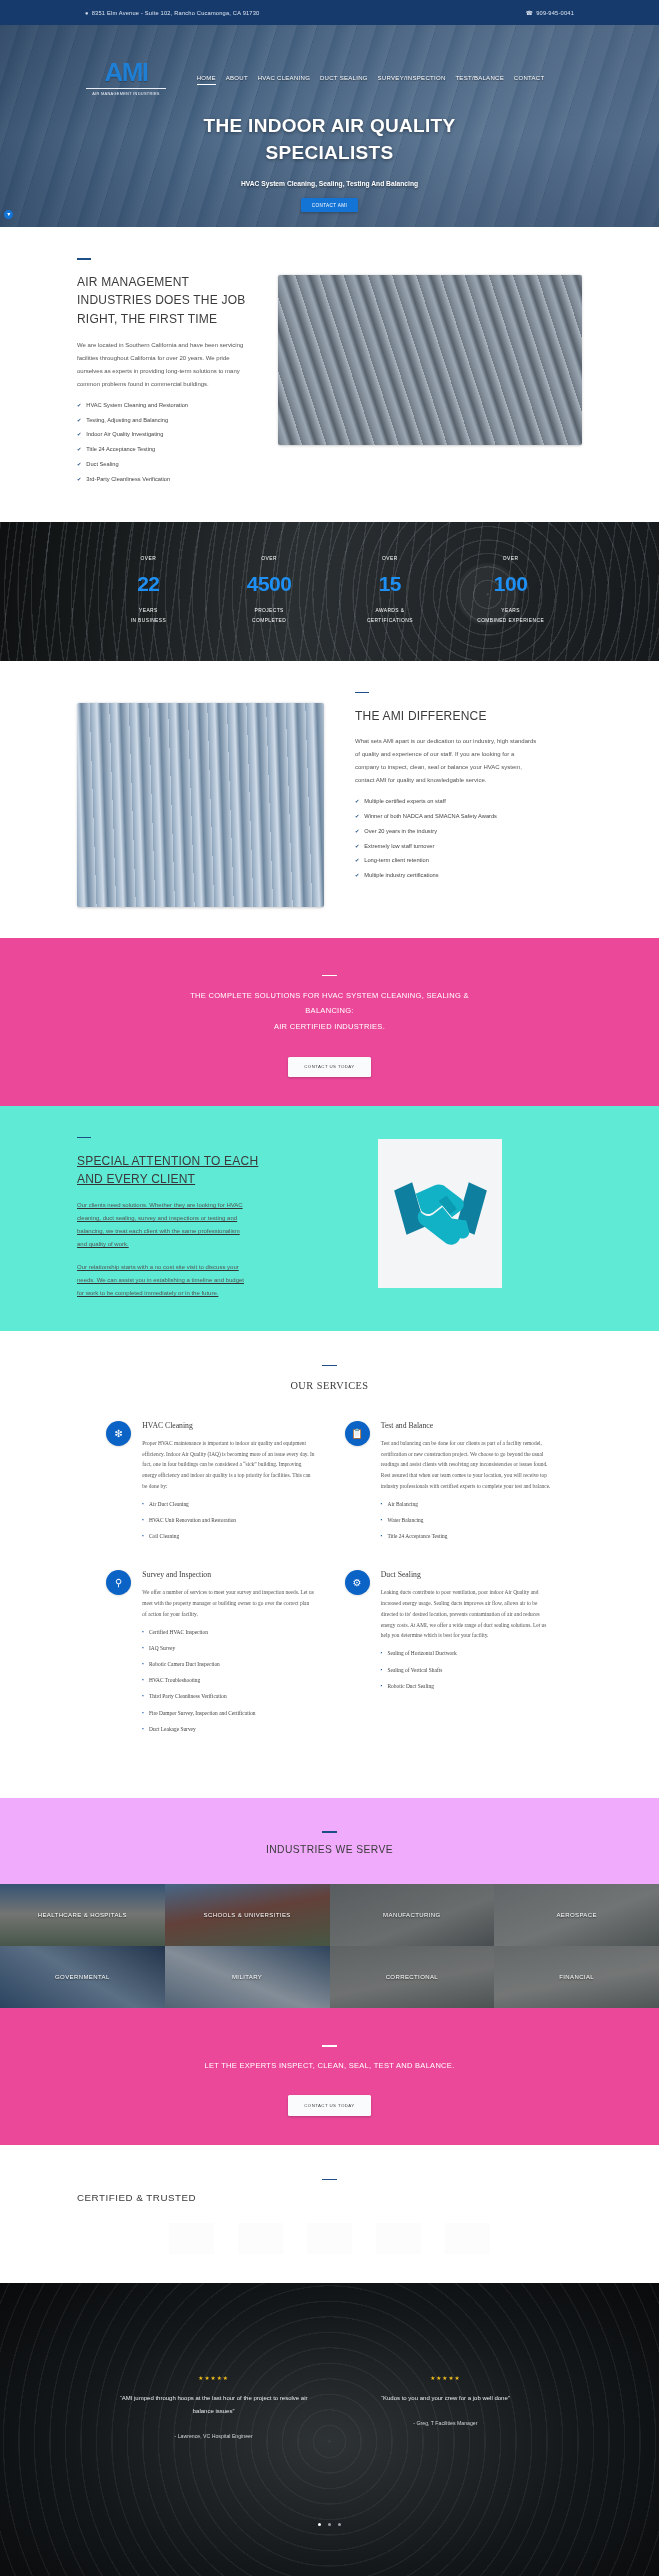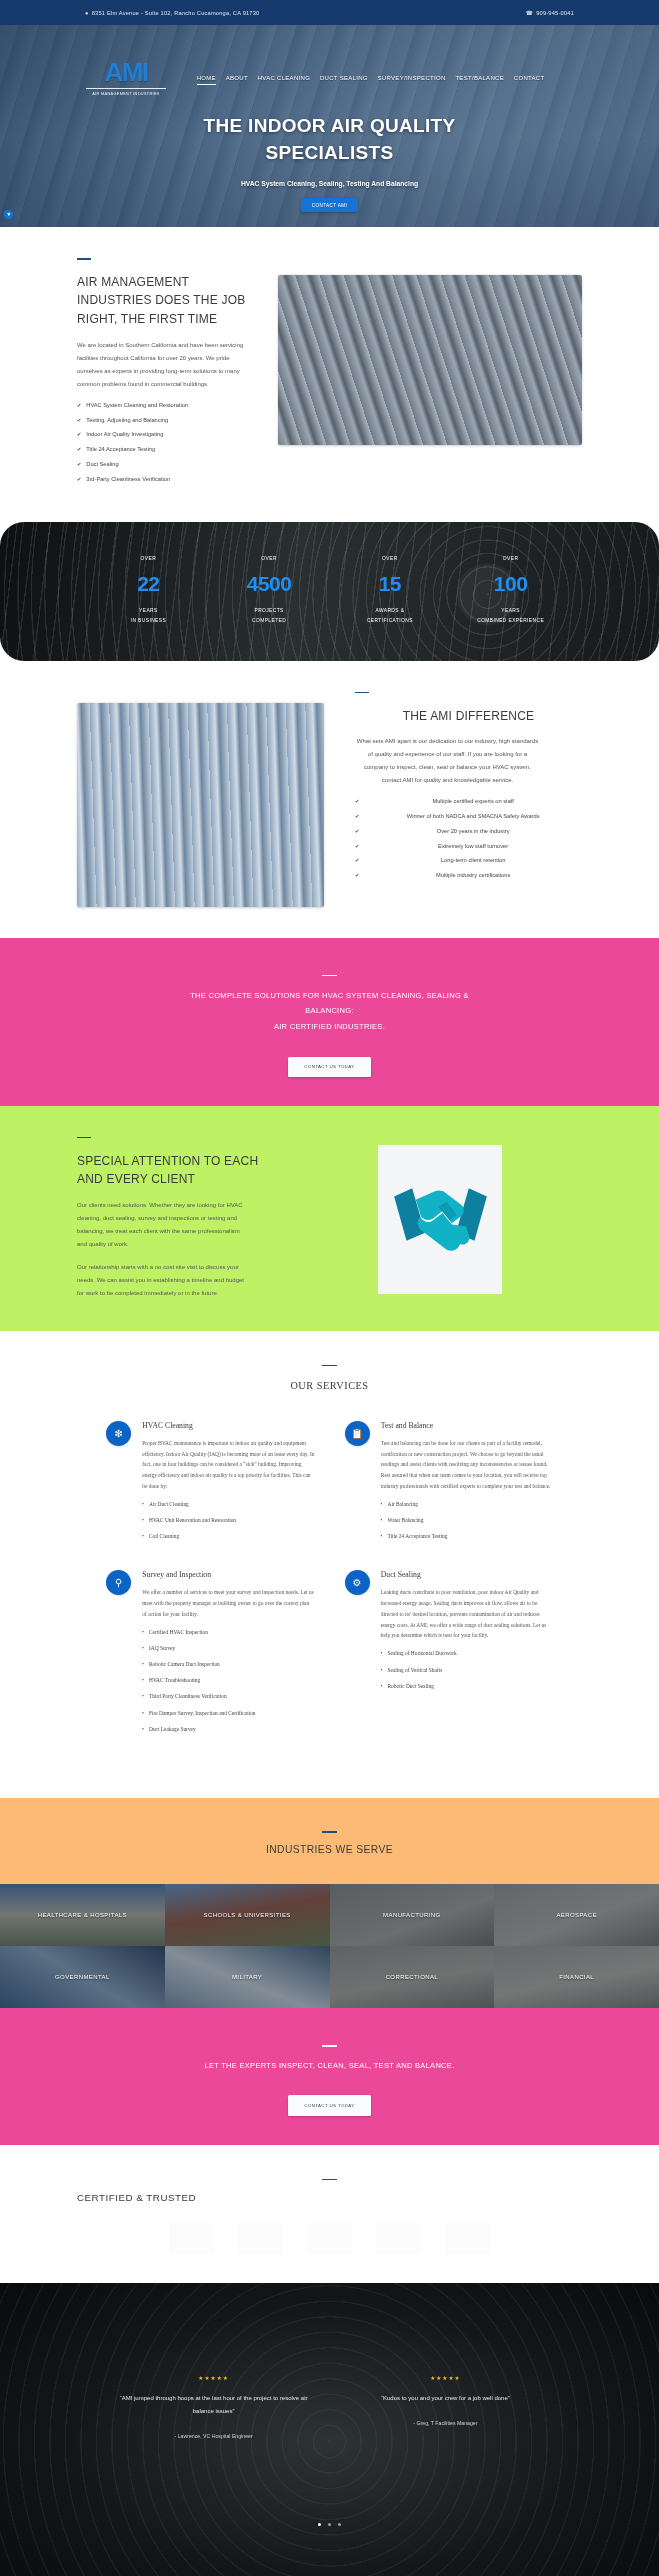--- a/index.html
+++ b/index.html
@@ -114,56 +114,55 @@
   }
 
   
   .counters {
     height:139px; position:relative; overflow:hidden;
     background:
       radial-gradient(circle at 74% 52%, rgba(255,255,255,.05) 0 6%, rgba(0,0,0,0) 6.5%),
       repeating-radial-gradient(circle at 74% 52%, rgba(190,200,210,.14) 0px, rgba(190,200,210,.14) 1px, rgba(0,0,0,0) 1.5px, rgba(0,0,0,0) 13.4px),
       repeating-linear-gradient(97deg, rgba(165,178,190,.16) 0px, rgba(165,178,190,.16) 1px, rgba(0,0,0,0) 1.5px, rgba(0,0,0,0) 16.5px),
       linear-gradient(100deg,#0d0f10 0%, #2a2f31 45%, #16191b 100%);
-    border-radius: 24px;
   }
   .counters .inner {
     position:relative; z-index:2; height:100%; display:flex;
     align-items:center; justify-content:center; gap:0; padding:0 88px;
   }
   .counter { flex:1; text-align:center; color:#fff; }
   .counter .over { font-size:4.9px; letter-spacing:0.5px; }
   .counter .num {
     font-size:21px; font-weight:bold; color:#1e90f5; line-height:1;
     margin:11.3px 0 12.4px; letter-spacing:-0.5px;
   }
   .counter .lbl { font-size:4.9px; letter-spacing:0.4px; line-height:2; }
 
   
   .diff { display:flex; gap:31px; align-items:flex-start; }
   .diff .col-l { width:247px; padding-top:11.3px; }
-  .diff .col-r { flex:1;text-align:center; }
+  .diff .col-r { flex:1; }
   .diff .photo { height:204px; }
 
   
   .cta {
     background:#ec4899; text-align:center; padding:37px 77px 29px; color:#fff;
   }
   .cta h3 {
     font-size:7.5px; line-height:2.1; letter-spacing:0.3px; font-weight:normal;
     max-width:330px; margin:0 auto;
   }
   .btn-white {
     display:inline-block; margin-top:21.6px; background:#fafbfc; color:#444;
     font-size:4.4px; letter-spacing:0.4px; padding:7.7px 16.5px; border-radius:1.5px;
     text-decoration:none; box-shadow:0 1px 2.6px rgba(0,0,0,.22);
   }
 
   
-  .attn { display:flex; gap:36px; align-items:center; background:#bef264; }
+  .attn { display:flex; gap:36px; align-items:flex-start; background:#5eead4;text-decoration:underline; }
   .attn .col-l { width:185px; }
   .attn .col-r { flex:1; display:flex; justify-content:center; padding-top:2.1px;}
   .handshake {
     width:124px; height:149px; background:#f4f5f7; display:flex;
     align-items:center; justify-content:center;
   }
 
   
   .services { padding:34px 106px 36px; background:#fff; text-align:center;font-family:Liberation Serif, serif; }
   .services h2.title { text-align:center; font-size:10.3px; letter-spacing:0.5px; color:#3a3a3a;}
@@ -183,21 +182,21 @@
   .svc ul { list-style:none; margin-top:8.2px; }
   .svc ul li {
     font-size:5.4px; line-height:1.75; color:#444; margin-bottom:6.7px;
     padding-left:6.7px; position:relative;
   }
   .svc ul li:before {
     content:"\25AA"; position:absolute; left:0; color:#1d5fa8; font-size:4.6px;
   }
 
   
-  .ind-head { background:#fdba74; padding:33px 0 29px; text-align:center; }
+  .ind-head { background:#f0abfc; padding:33px 0 29px; text-align:center; }
   .ind-head h2 { font-size:10.3px; color:#3a3a3a; font-weight:normal; letter-spacing:0.4px; }
   .ind-grid { display:grid; grid-template-columns:repeat(4,1fr); }
   .ind-cell {
     height:62px; position:relative; display:flex; align-items:center;
     justify-content:center; overflow:hidden;
   }
   .ind-cell span {
     position:relative; z-index:2; color:#fff; font-size:6px; letter-spacing:0.4px;
     text-shadow:0 0.5px 1.5px rgba(0,0,0,.6); text-align:center;
   }

